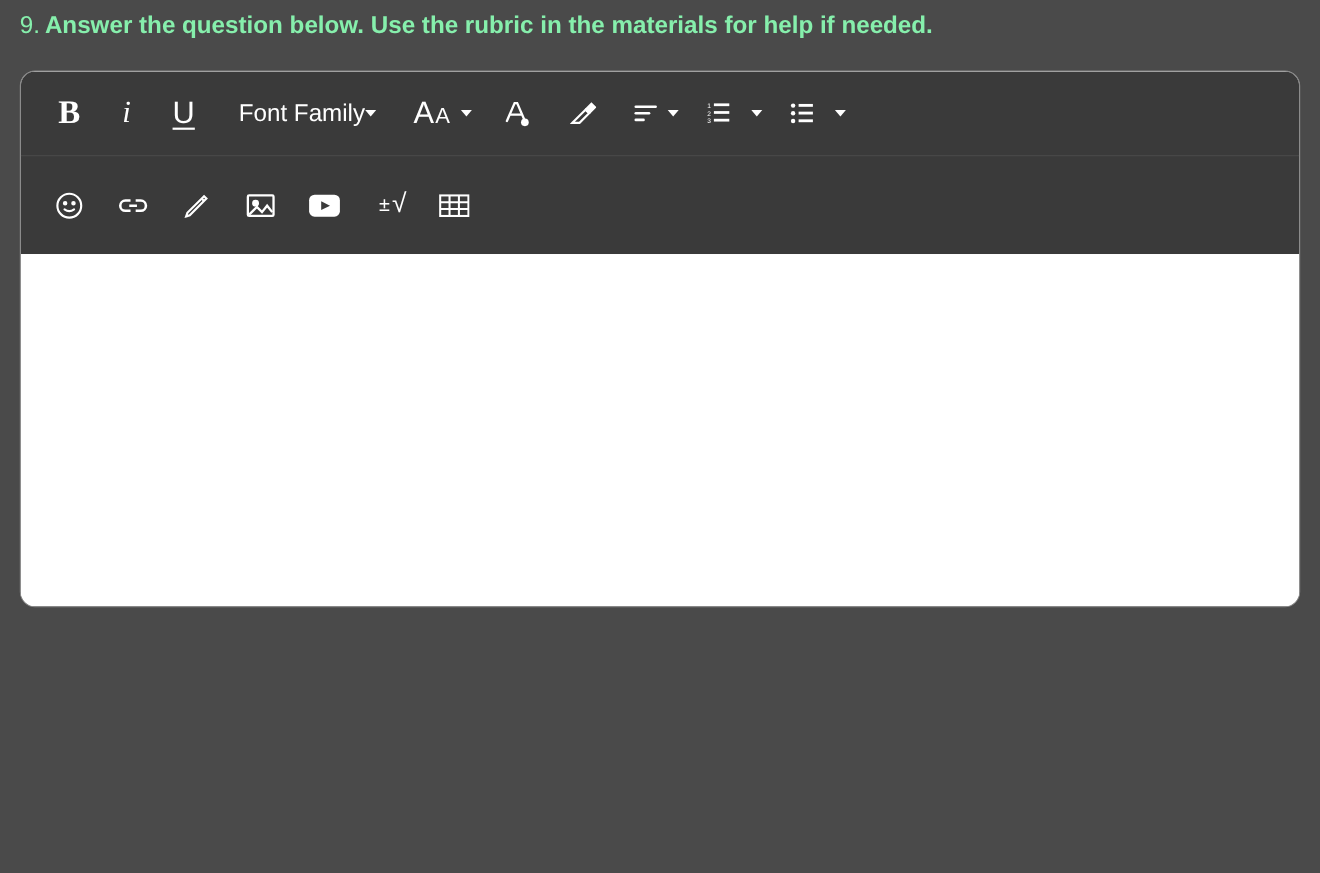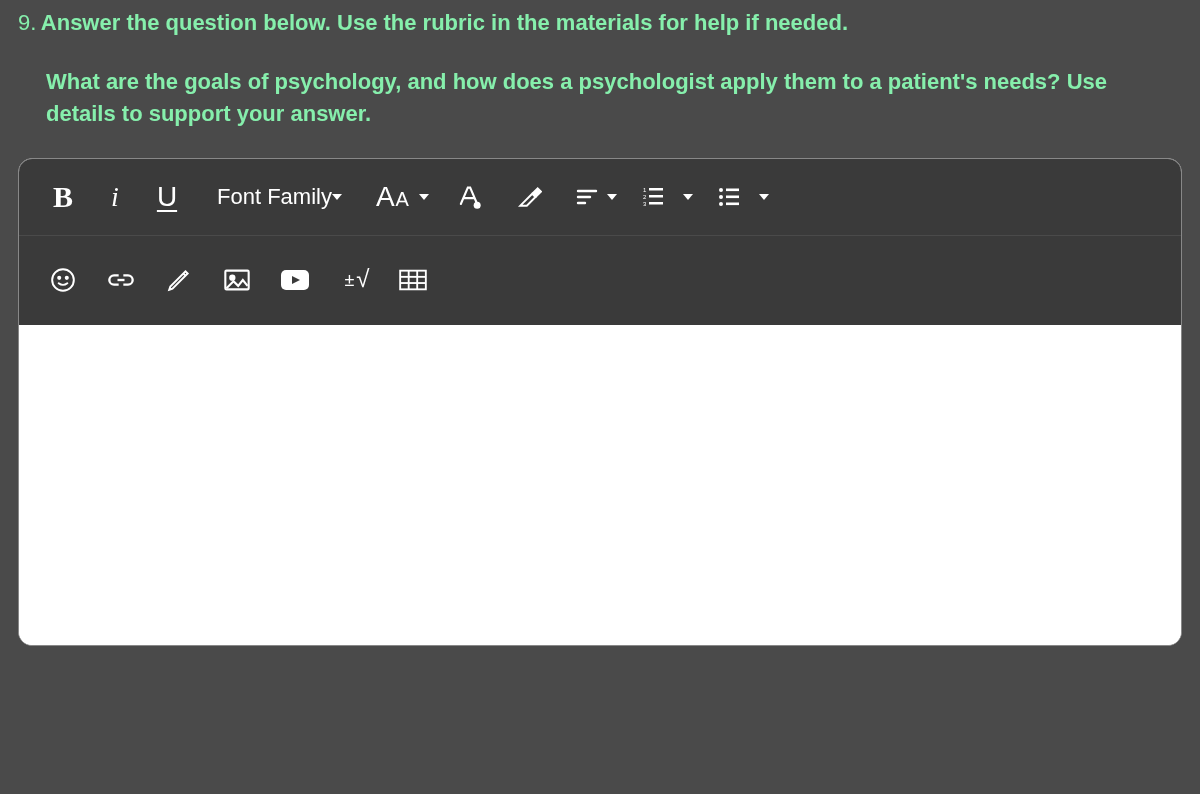--- a/index.html
+++ b/index.html
@@ -129,21 +129,20 @@
 </style>
 </head>
 <body>
 
 <div class="question-block">
   <div>
     <span class="question-number">9.</span>
     <span> </span>
     <span class="question-instruction">Answer the question below. Use the rubric in the materials for help if needed.</span>
   </div>
-  <div class="question-prompt">What are the goals of psychology, and how does a psychologist apply them to a patient's needs? Use details to support your answer.</div>
 </div>
 
 <div class="editor-container">
   <div class="toolbar">
 
     <div class="toolbar-row">
       <div class="tb-btn">
         <span class="bold-b">B</span>
       </div>
       <div class="tb-btn">

